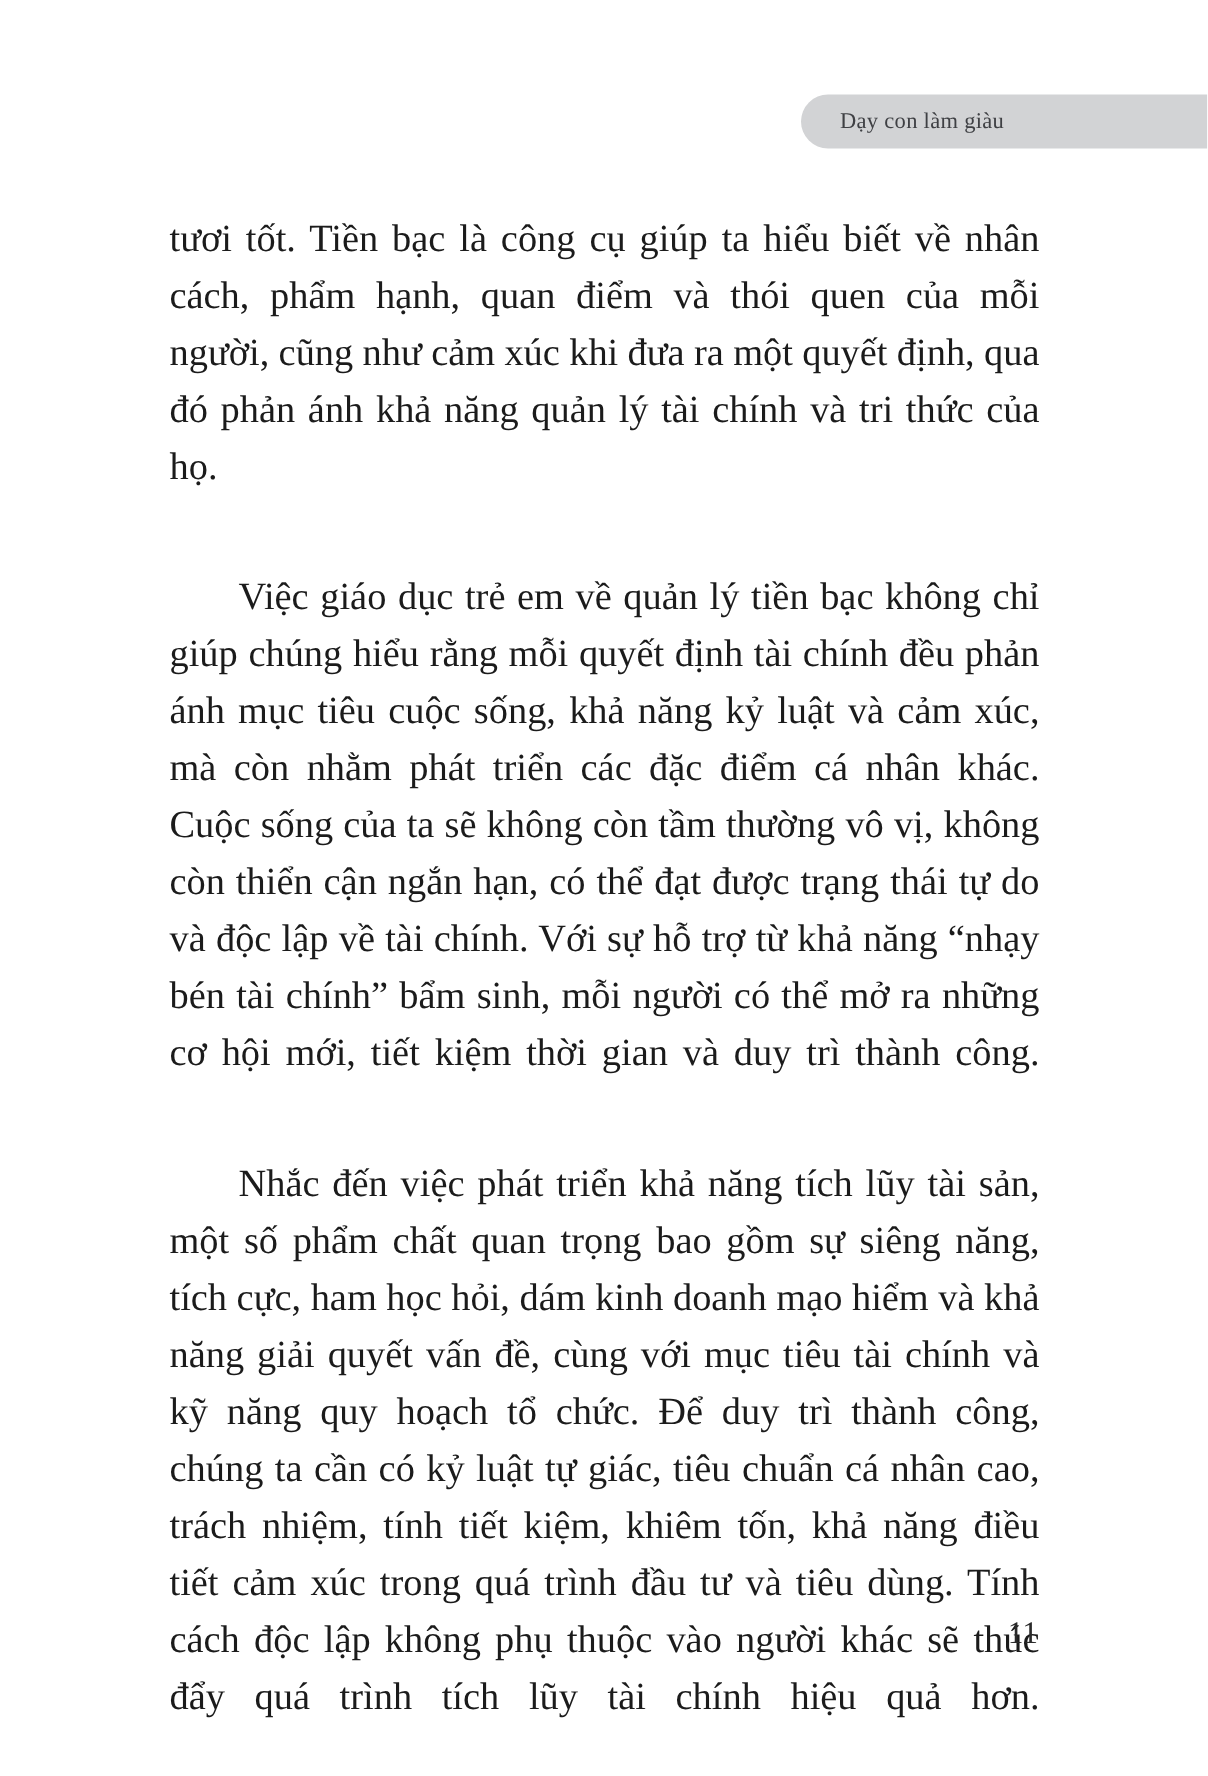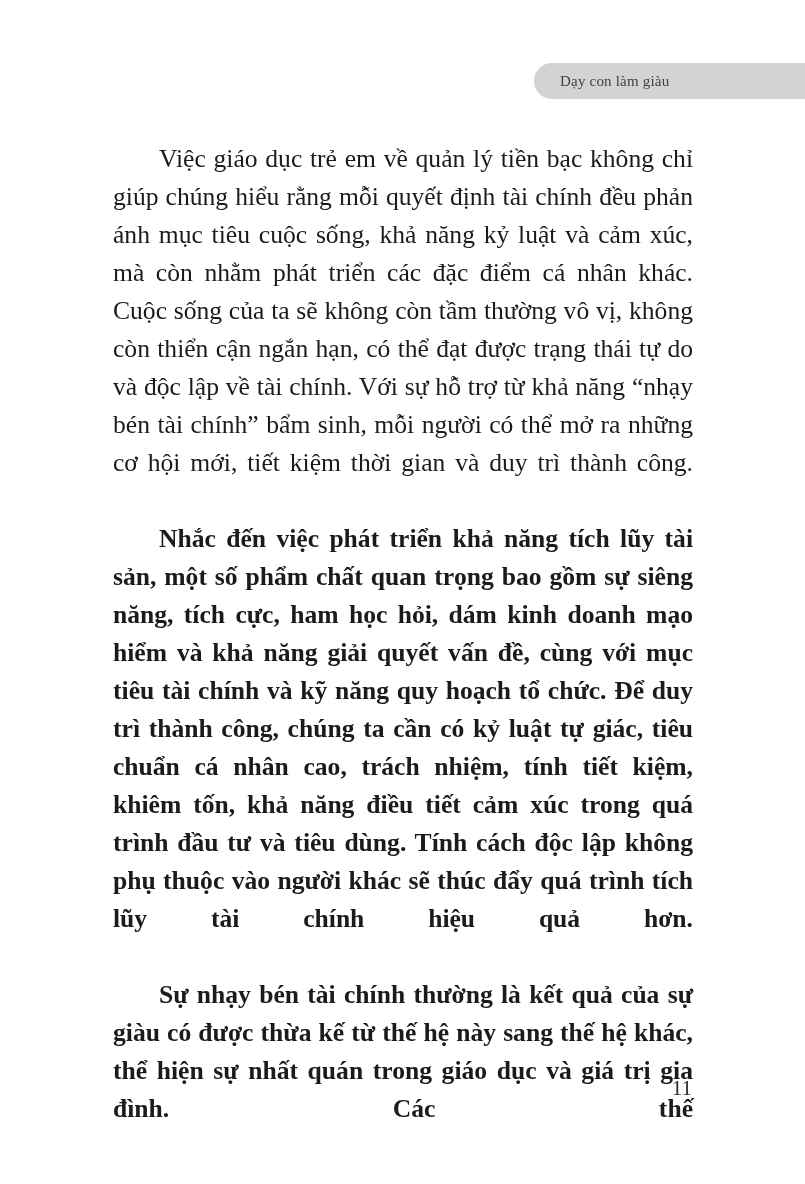--- a/index.html
+++ b/index.html
@@ -55,22 +55,21 @@
     text-justify: inter-word;
     text-indent: 0;
     color: #1b1b1b;
     hyphens: none;
     word-spacing: -0.2px;
   }
   .body-paragraph.indented {
     text-indent: 46px;
   }
   .body-paragraph + .body-paragraph {
-    margin-top: 0;
-    font-weight: bold;
+    margin-top: 11px;
   }
   
   .body-paragraph:after {
     content: "";
     display: inline-block;
     width: 100%;
   }
 
   
   .folio {
@@ -88,20 +87,21 @@
 </head>
 <body>
 
 <div class="page">
 
   <div class="running-header">
     <span class="running-header-title">Dạy con làm giàu</span>
   </div>
 
   <div class="text-column">
+    <p class="body-paragraph">tươi tốt. Tiền bạc là công cụ giúp ta hiểu biết về nhân cách, phẩm hạnh, quan điểm và thói quen của mỗi người, cũng như cảm xúc khi đưa ra một quyết định, qua đó phản ánh khả năng quản lý tài chính và tri thức của họ.</p>
     <p class="body-paragraph indented">Việc giáo dục trẻ em về quản lý tiền bạc không chỉ giúp chúng hiểu rằng mỗi quyết định tài chính đều phản ánh mục tiêu cuộc sống, khả năng kỷ luật và cảm xúc, mà còn nhằm phát triển các đặc điểm cá nhân khác. Cuộc sống của ta sẽ không còn tầm thường vô vị, không còn thiển cận ngắn hạn, có thể đạt được trạng thái tự do và độc lập về tài chính. Với sự hỗ trợ từ khả năng “nhạy bén tài chính” bẩm sinh, mỗi người có thể mở ra những cơ hội mới, tiết kiệm thời gian và duy trì thành công.</p>
     <p class="body-paragraph indented">Nhắc đến việc phát triển khả năng tích lũy tài sản, một số phẩm chất quan trọng bao gồm sự siêng năng, tích cực, ham học hỏi, dám kinh doanh mạo hiểm và khả năng giải quyết vấn đề, cùng với mục tiêu tài chính và kỹ năng quy hoạch tổ chức. Để duy trì thành công, chúng ta cần có kỷ luật tự giác, tiêu chuẩn cá nhân cao, trách nhiệm, tính tiết kiệm, khiêm tốn, khả năng điều tiết cảm xúc trong quá trình đầu tư và tiêu dùng. Tính cách độc lập không phụ thuộc vào người khác sẽ thúc đẩy quá trình tích lũy tài chính hiệu quả hơn.</p>
     <p class="body-paragraph indented">Sự nhạy bén tài chính thường là kết quả của sự giàu có được thừa kế từ thế hệ này sang thế hệ khác, thể hiện sự nhất quán trong giáo dục và giá trị gia đình. Các thế</p>
   </div>
 
   <div class="folio">11</div>
 
 </div>
 
 </body></html>

